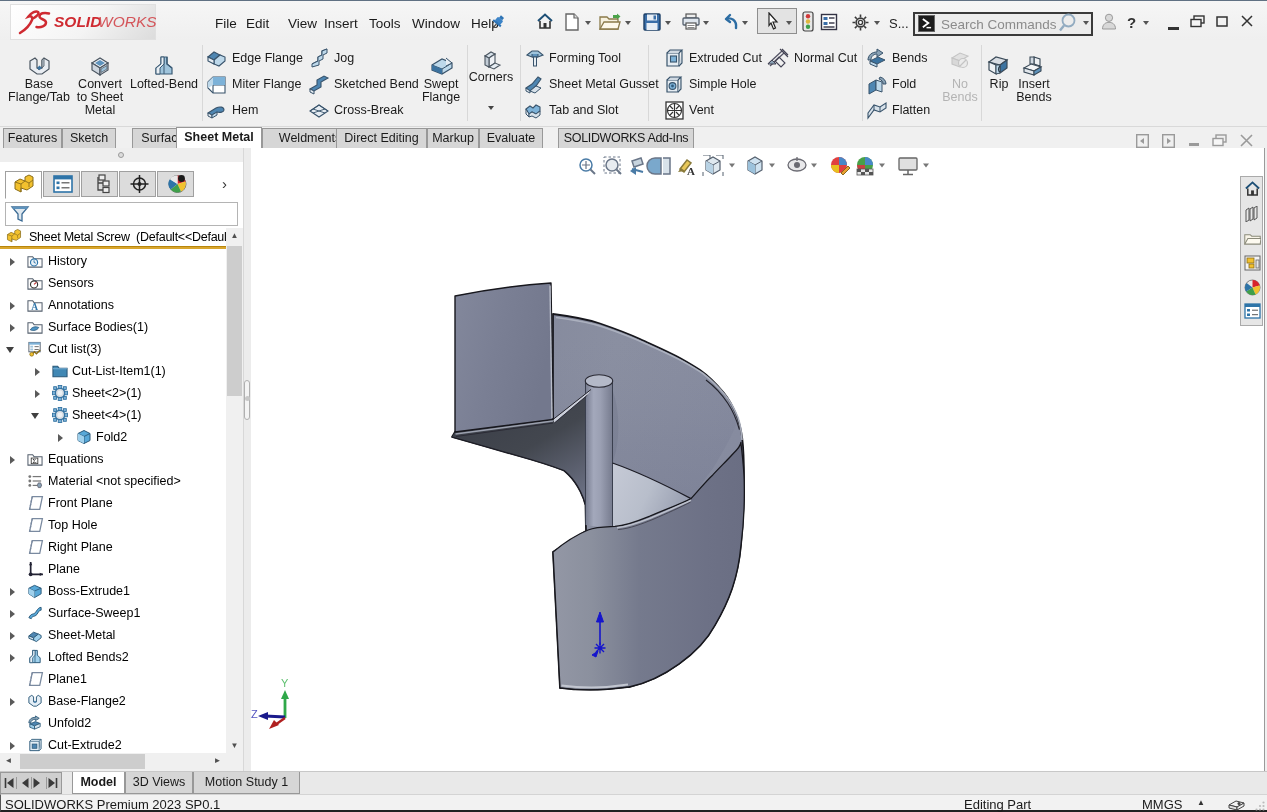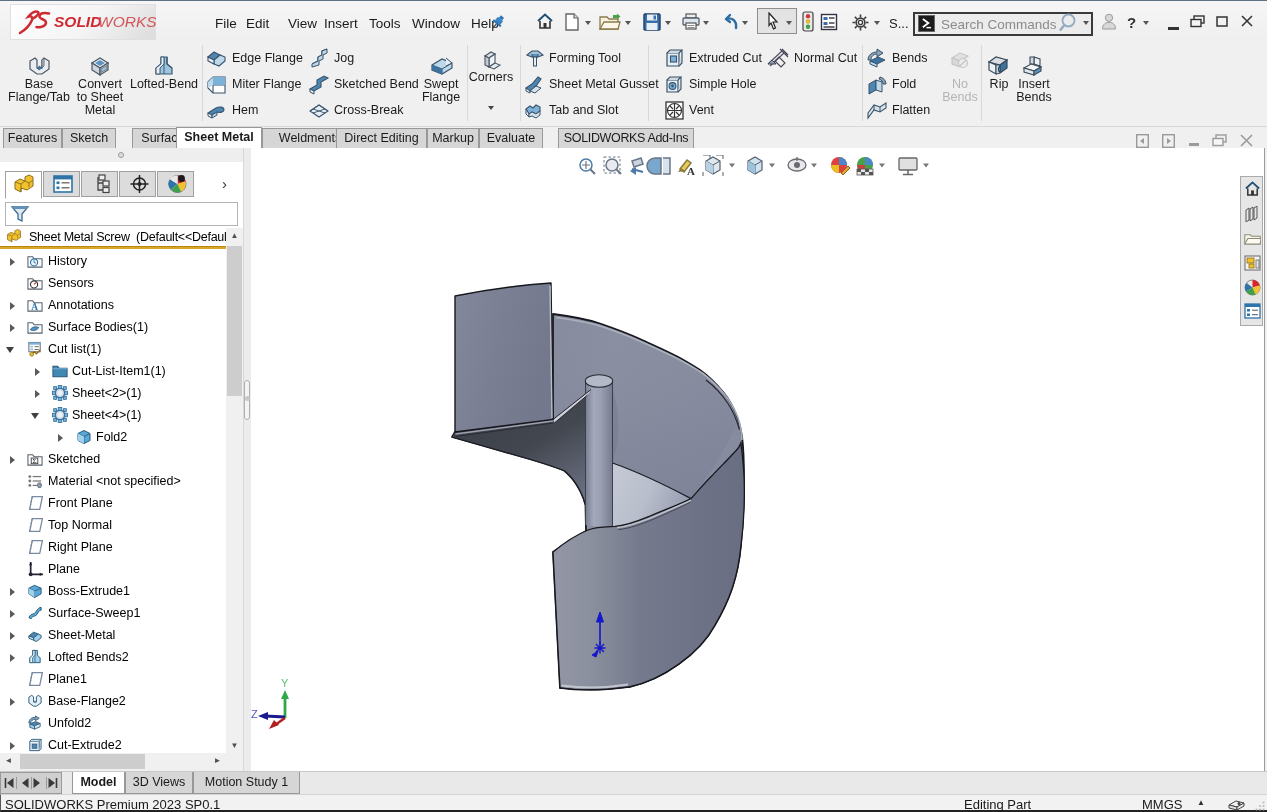--- a/index.html
+++ b/index.html
@@ -478,21 +478,21 @@
           <svg class="ticon" style="left:27px" width="17" height="16" viewBox="0 0 17 16">
             <rect x="2" y="1" width="12" height="10" fill="#fff" stroke="#55606e" stroke-width="1"></rect>
             <rect x="2" y="1" width="12" height="2.4" fill="#7db2d8"></rect>
             <rect x="3.5" y="4.5" width="3" height="2" fill="#9fc4dc"></rect>
             <rect x="3.5" y="7.5" width="3" height="2" fill="#9fc4dc"></rect>
             <line x1="8" y1="5.5" x2="12.5" y2="5.5" stroke="#666"></line>
             <line x1="8" y1="8.5" x2="12.5" y2="8.5" stroke="#666"></line>
             <path d="M4,15 L8,11 L10,13 L14,9" fill="none" stroke="#8a6d1a" stroke-width="1.6"></path>
             <circle cx="5" cy="13.6" r="2" fill="#f2c12e" stroke="#8a6d1a" stroke-width="0.8"></circle>
           </svg>
-          <span class="tlabel" style="left:48px">Cut list(1)</span>
+          <span class="tlabel" style="left:48px">Cut list(3)</span>
         </div>
       <div class="trow" style="top:134px">
           <span class="exp c" style="left:35px"></span>
           <svg class="ticon" style="left:52px" width="17" height="14" viewBox="0 0 17 14">
             <path d="M1,2 L6,2 L7.5,4 L16,4 L16,13 L1,13 Z" fill="#4188b4" stroke="#2a5878" stroke-width="1.1"></path>
             <path d="M1,4.6 L16,4.6" stroke="#7db2d8" stroke-width="1"></path>
           </svg>
           <span class="tlabel" style="left:72px">Cut-List-Item1(1)</span>
         </div>
       <div class="trow" style="top:156px">
@@ -537,21 +537,21 @@
           </svg>
           <span class="tlabel" style="left:96px">Fold2</span>
         </div>
       <div class="trow" style="top:222px">
           <span class="exp c" style="left:10px"></span>
           <svg class="ticon" style="left:27px" width="17" height="15" viewBox="0 0 17 15">
             <path d="M1,3 L6,3 L7.5,5 L16,5 L16,14 L1,14 Z" fill="#fdfdfd" stroke="#55606e" stroke-width="1.1"></path>
             <rect x="4.5" y="6.5" width="7" height="6" fill="#fff" stroke="#333" stroke-width="0.9"></rect>
             <text x="5.8" y="12" font-size="7.5" fill="#111" font-family="Liberation Serif">Σ</text>
           </svg>
-          <span class="tlabel" style="left:48px">Sketched</span>
+          <span class="tlabel" style="left:48px">Equations</span>
         </div>
       <div class="trow" style="top:244px">
           <svg class="ticon" style="left:27px" width="17" height="15" viewBox="0 0 17 15">
             <circle cx="3" cy="2.8" r="1.5" fill="#777"></circle>
             <circle cx="3" cy="7.5" r="1.5" fill="#777"></circle>
             <circle cx="3" cy="12.2" r="1.5" fill="#777"></circle>
             <line x1="6" y1="2.8" x2="15" y2="2.8" stroke="#777" stroke-width="1.3"></line>
             <line x1="6" y1="7.5" x2="15" y2="7.5" stroke="#777" stroke-width="1.3"></line>
             <line x1="6" y1="12.2" x2="11" y2="12.2" stroke="#777" stroke-width="1.3"></line>
             <path d="M12,9.5 L14.5,9.5 L15.5,12 L14.5,14.5 L12,14.5 L11,12 Z" fill="#8aa2b5" stroke="#556" stroke-width="0.8"></path>
@@ -563,21 +563,21 @@
             <path d="M4,1.5 L13.5,1.5 L11,13.5 L1.5,13.5 Z" fill="none" stroke="#7a8aa0" stroke-width="1.2"></path>
             <path d="M4,1.5 L1.5,13.5" stroke="#7a8aa0" stroke-width="1.2" stroke-dasharray="2,1.5"></path>
           </svg>
           <span class="tlabel" style="left:48px">Front Plane</span>
         </div>
       <div class="trow" style="top:288px">
           <svg class="ticon" style="left:28px" width="15" height="15" viewBox="0 0 15 15">
             <path d="M4,1.5 L13.5,1.5 L11,13.5 L1.5,13.5 Z" fill="none" stroke="#7a8aa0" stroke-width="1.2"></path>
             <path d="M4,1.5 L1.5,13.5" stroke="#7a8aa0" stroke-width="1.2" stroke-dasharray="2,1.5"></path>
           </svg>
-          <span class="tlabel" style="left:48px">Top Normal</span>
+          <span class="tlabel" style="left:48px">Top Hole</span>
         </div>
       <div class="trow" style="top:310px">
           <svg class="ticon" style="left:28px" width="15" height="15" viewBox="0 0 15 15">
             <path d="M4,1.5 L13.5,1.5 L11,13.5 L1.5,13.5 Z" fill="none" stroke="#7a8aa0" stroke-width="1.2"></path>
             <path d="M4,1.5 L1.5,13.5" stroke="#7a8aa0" stroke-width="1.2" stroke-dasharray="2,1.5"></path>
           </svg>
           <span class="tlabel" style="left:48px">Right Plane</span>
         </div>
       <div class="trow" style="top:332px">
           <svg class="ticon" style="left:28px" width="15" height="15" viewBox="0 0 15 15">

